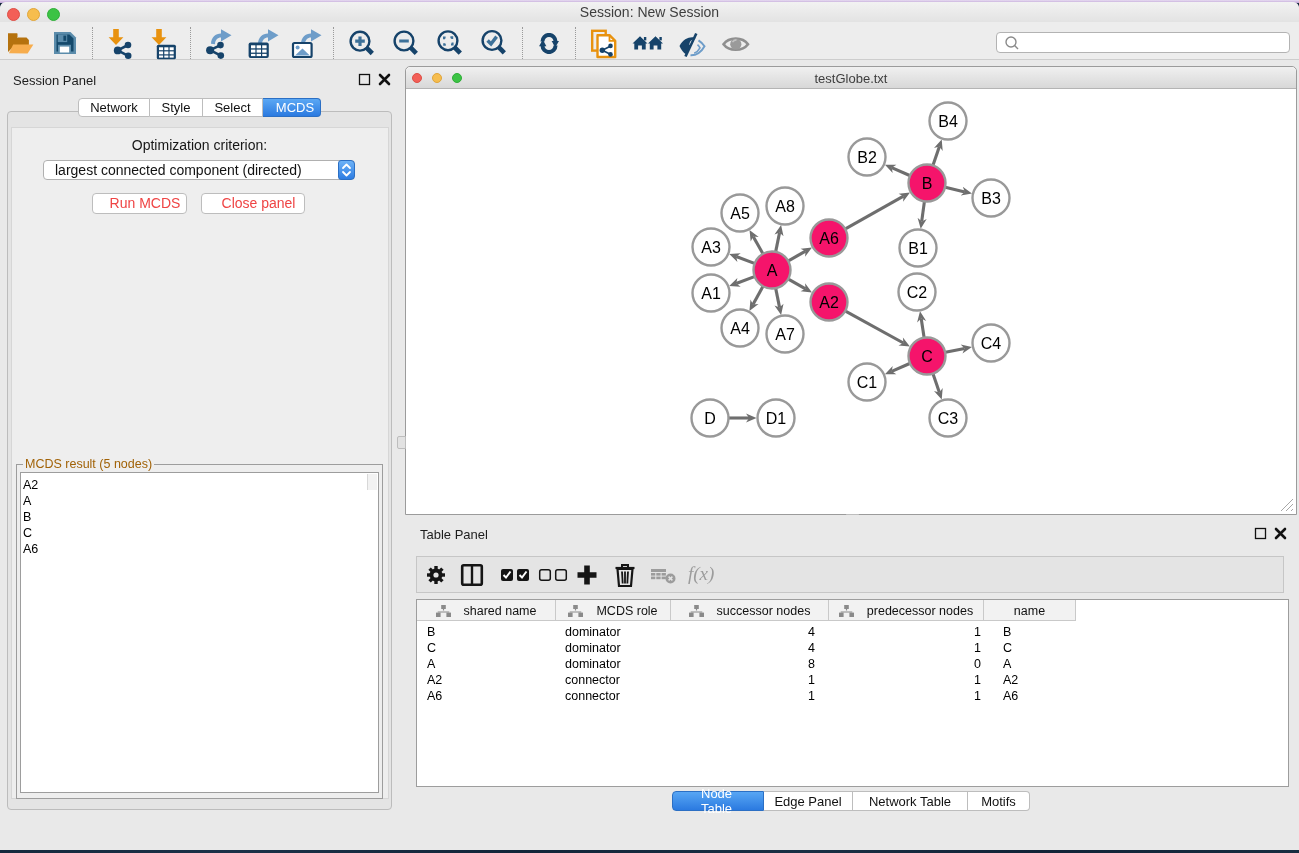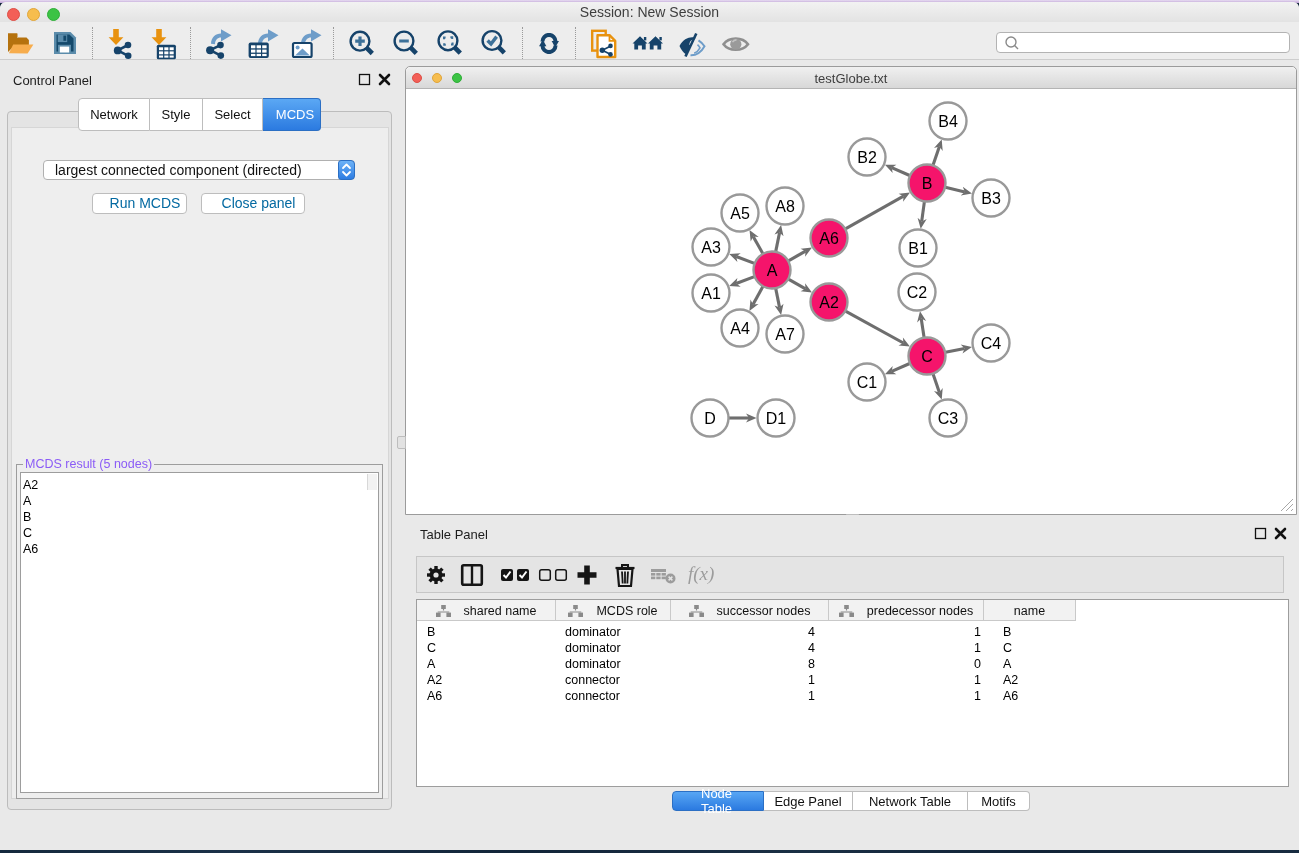--- a/index.html
+++ b/index.html
@@ -29,39 +29,39 @@
   background:#fff; border:1px solid #b3b3b3; border-radius:4px; }
 
 .cpanel { position:absolute; left:0; top:63px; width:399px; height:756px; background:#e9e9e9; }
 .cpanel-title { position:absolute; left:13px; top:8px; font-size:13px; color:#1d1d1d; }
 .winbtns { position:absolute; font-size:12px; color:#111; }
 .cp-outer { position:absolute; left:7px; top:46px; width:385px; height:699px;
   border:1px solid #bcbcbc; border-radius:4px; background:#e4e4e4; }
 .cp-inner { position:absolute; left:11px; top:62px; width:378px; height:672px;
   border:1px solid #d6d6d6; background:#eeeeee; }
 .tabs { position:absolute; left:78px; top:33px; height:19px; display:flex; z-index:5; }
-.tab { height:33px; background:#fff; border:1px solid #bdbdbd; border-left:none;
+.tab { height:19px; background:#fff; border:1px solid #bdbdbd; border-left:none;
   font-size:13px; color:#111; display:flex; align-items:center; justify-content:center; }
 .tab.first { border-left:1px solid #bdbdbd; border-radius:4px 0 0 4px; }
 .tab.last { border-radius:0 4px 4px 0;padding-left:7px; }
 .tab.sel { background:linear-gradient(#5ba8f4,#2b7ae0); color:#fff; border-color:#2b6fc4; }
 .opt-label { position:absolute; left:0; top:72px; width:399px; text-align:center;
   font-size:14px; color:#161616; }
 .dropdown { position:absolute; left:43px; top:95px; width:312px; height:20px;
   background:#fff; border:1px solid #b0b0b0; border-radius:4px; font-size:14px;
   color:#111; line-height:18px; padding-left:11px; }
 .dd-btn { position:absolute; right:-1px; top:-1px; width:17px; height:20px;
   background:linear-gradient(#6db2f7,#2e7de2); border-radius:3px 4px 4px 3px;
   border:1px solid #2b6fc4; }
 .btn { position:absolute; height:21px; background:#fff; border:1px solid #bdbdbd;
-  border-radius:4px; font-size:14px; color:#0369a1; text-align:center; line-height:19px;padding-left:11px; }
+  border-radius:4px; font-size:14px; color:#ef4444; text-align:center; line-height:19px;padding-left:11px; }
 .fieldset { position:absolute; left:16px; top:399px; width:367px; height:335px;
   border:1px solid #9d9d9d; }
 .fieldset-label { position:absolute; left:6px; top:-8px; background:#eeeeee;
-  padding:0 2px; font-size:12.5px; color:#8b5cf6; }
+  padding:0 2px; font-size:12.5px; color:#a16207; }
 .mcds-list { position:absolute; left:3px; top:7px; width:359px; height:321px;
   background:#fff; border:1px solid #9d9d9d; font-size:12.5px; color:#000; padding-top:4px; }
 .mcds-list div { padding-left:2px; height:16px; line-height:16px; }
 .mcds-scroll { position:absolute; right:1px; top:1px; width:10px; height:319px;
   background:#f2f2f2; border-left:1px solid #d8d8d8; }
 
 .netwin { position:absolute; left:405px; top:64px; width:892px; height:449px;
   background:#fff; border:1px solid #9b9b9b; border-radius:5px 5px 0 0; }
 .net-titlebar { position:absolute; left:0; top:0; width:100%; height:22px;
   background:linear-gradient(#f0f0f0,#d8d8d8); border-bottom:1px solid #b4b4b4;
@@ -240,33 +240,34 @@
     <div class="sep" style="left:522px"></div>
     <div class="sep" style="left:575px"></div>
     <div class="searchbox">
       <svg width="22" height="19" style="position:absolute;left:5px;top:1px">
         <circle cx="9" cy="8" r="5" fill="none" stroke="#8a8a8a" stroke-width="1.4"></circle>
         <line x1="12.6" y1="11.6" x2="16" y2="15" stroke="#8a8a8a" stroke-width="1.4"></line>
       </svg>
     </div>
   </div>
   <div class="cpanel">
-    <div class="cpanel-title">Control Panel</div>
+    <div class="cpanel-title">Session Panel</div>
     <svg class="winbtns" style="position:absolute;left:358px;top:8px" width="34" height="13">
       <rect x="1.5" y="1.5" width="10" height="10" fill="none" stroke="#111" stroke-width="1.3"></rect>
       <path d="M 22 2 L 31 11 M 31 2 L 22 11" stroke="#111" stroke-width="2.6" stroke-linecap="round"></path>
     </svg>
     <div class="cp-outer"></div>
     <div class="cp-inner"></div>
     <div class="tabs">
       <div class="tab first" style="width:72px">Network</div>
       <div class="tab" style="width:53px">Style</div>
       <div class="tab" style="width:60px">Select</div>
       <div class="tab sel last" style="width:58px">MCDS</div>
     </div>
+    <div class="opt-label">Optimization criterion:</div>
     <div class="dropdown">largest connected component (directed)
       <div class="dd-btn">
         <svg width="15" height="18" style="position:absolute;left:0;top:0">
           <path d="M 4 7 L 7.5 3.5 L 11 7" fill="none" stroke="#fff" stroke-width="1.8" stroke-linecap="round" stroke-linejoin="round"></path>
           <path d="M 4 11 L 7.5 14.5 L 11 11" fill="none" stroke="#fff" stroke-width="1.8" stroke-linecap="round" stroke-linejoin="round"></path>
         </svg>
       </div>
     </div>
     <div class="btn" style="left:92px; top:128px; width:95px;">Run MCDS</div>
     <div class="btn" style="left:201px; top:128px; width:104px;">Close panel</div>

